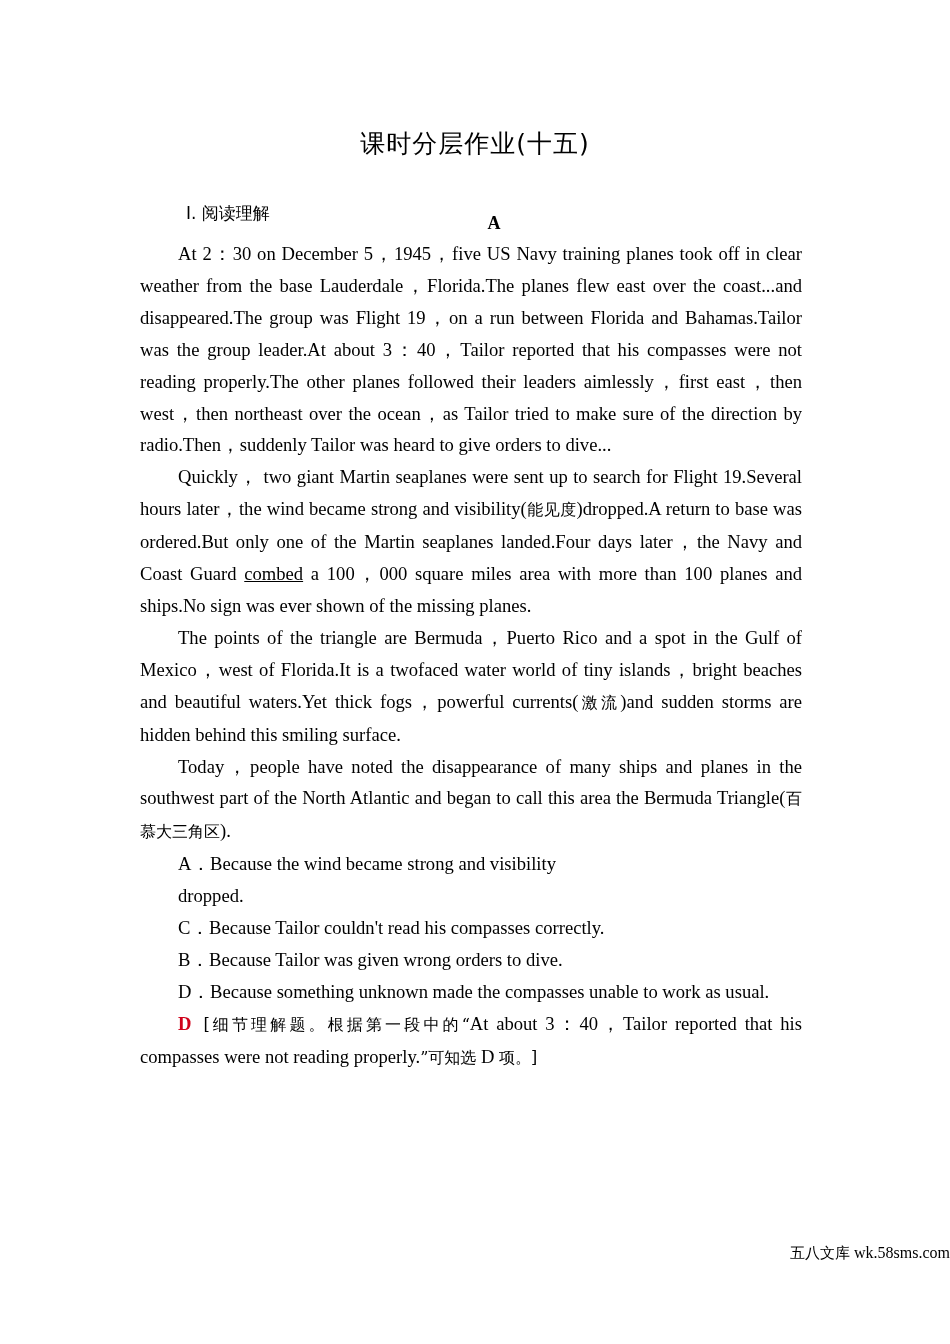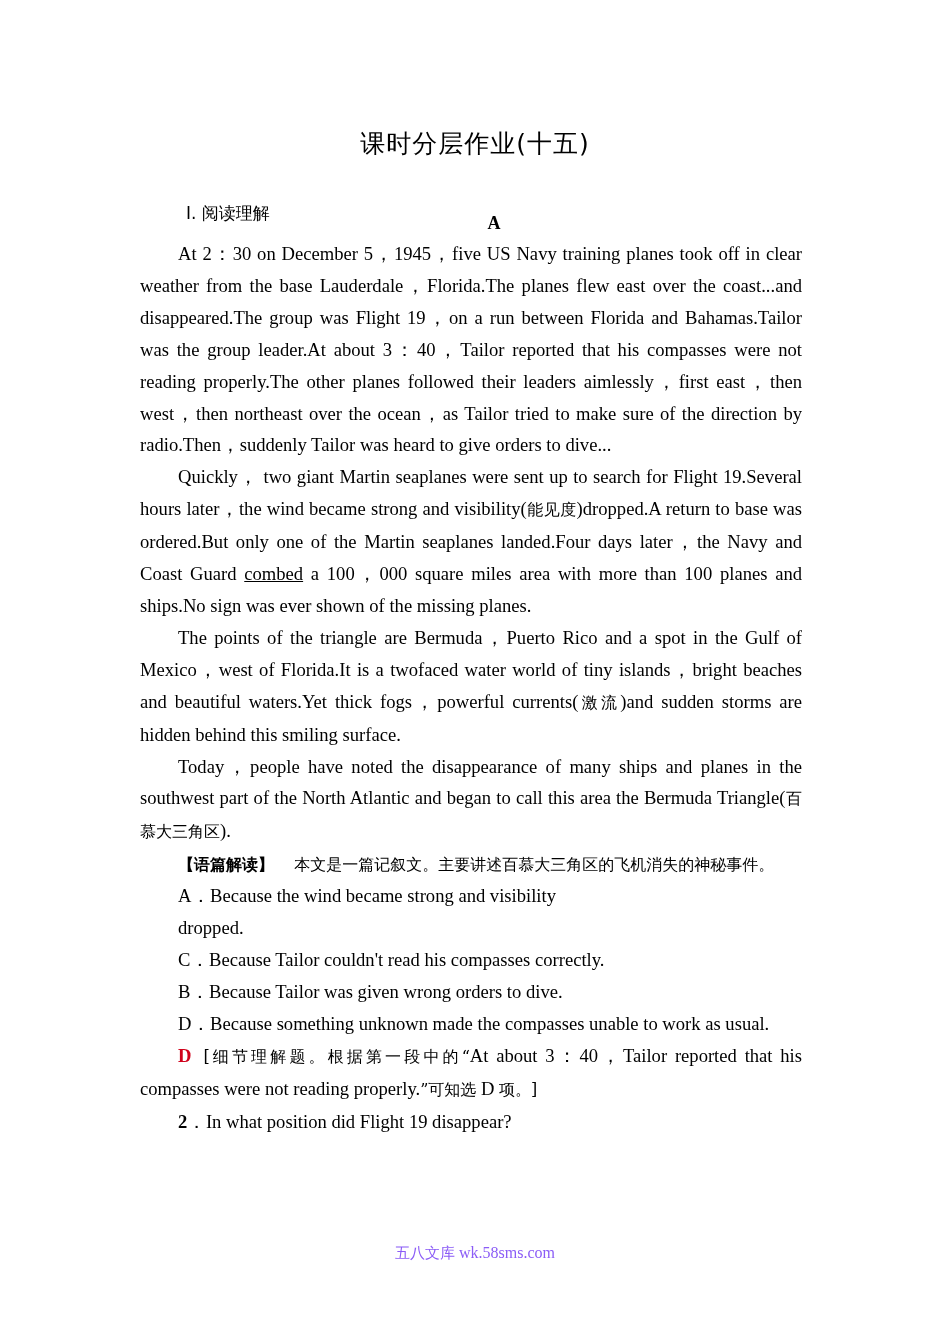--- a/index.html
+++ b/index.html
@@ -25,22 +25,22 @@
     .cn { font-family: "DejaVu Serif", serif; font-size: 16px; }
     .underline { text-decoration: underline; }
     .analysis { text-indent: 38px; margin: 0; font-family: "DejaVu Serif", serif; font-size: 16px; line-height: 29px; padding-top: 2px; padding-bottom: 1px; }
     .analysis .tag { font-family: "DejaVu Sans", sans-serif; font-weight: bold; }
     .q { margin: 0; padding-left: 38px; }
     .q .num { font-weight: bold; }
     .opt { margin: 0; padding-left: 38px; }
     .answer { margin: 0; text-indent: 38px; text-align: justify; }
     .answer .letter { color: #d0021b; font-weight: bold; margin-right: 12px; }
     .footer {
-      position: absolute; left: 0; top: 1244px; width: 950px; text-align: center;
-      font-family: "Liberation Serif", serif; font-size: 16px; color: #8b5cf6;
+      position: absolute; left: 0; top: 1244px; width: 950px; text-align: right;
+      font-family: "Liberation Serif", serif; font-size: 16px; color: #000000;
     }
     .footer .cn { font-size: 15px; }
   </style>
 </head>
 <body>
 
 <div class="page">
 
   <div class="title">课时分层作业(十五)</div>
 
@@ -51,34 +51,32 @@
   <div class="body">
 
     <p class="para">At 2：30 on December 5，1945，five US Navy training planes took off in clear weather from the base Lauderdale，Florida.The planes flew east over the coast...and disappeared.The group was Flight 19，on a run between Florida and Bahamas.Tailor was the group leader.At about 3：40，Tailor reported that his compasses were not reading properly.The other planes followed their leaders aimlessly，first east，then west，then northeast over the ocean，as Tailor tried to make sure of the direction by radio.Then，suddenly Tailor was heard to give orders to dive...</p>
 
     <p class="para"><span>Quickly， two giant Martin seaplanes were sent up to search for Flight 19.Several hours later，the wind became strong and visibility(</span><span class="cn">能见度</span><span>)dropped.A return to base was ordered.But only one of the Martin seaplanes landed.Four days later，the Navy and Coast Guard </span><span class="underline">combed</span><span> a 100，000 square miles area with more than 100 planes and ships.No sign was ever shown of the missing planes.</span></p>
 
     <p class="para"><span>The points of the triangle are Bermuda，Puerto Rico and a spot in the Gulf of Mexico，west of Florida.It is a twofaced water world of tiny islands，bright beaches and beautiful waters.Yet thick fogs，powerful currents(</span><span class="cn">激流</span><span>)and sudden storms are hidden behind this smiling surface.</span></p>
 
     <p class="para"><span>Today，people have noted the disappearance of many ships and planes in the southwest part of the North Atlantic and began to call this area the Bermuda Triangle(</span><span class="cn">百慕大三角区</span><span>).</span></p>
 
-    <p class="analysis"><span class="tag">【语篇解读】</span>&nbsp;&nbsp;&nbsp;&nbsp;<span>本文是一篇记叙文。主要讲述百慕大三角区的飞机消失的神秘事件。</span></p>
 
 
     <p class="opt"><span>A．</span><span>Because the wind became strong and visibility</span></p>
     <p class="opt">dropped.</p>
 
     <p class="opt"><span>C．</span><span>Because Tailor couldn't read his compasses correctly.</span></p>
 
     <p class="opt"><span>B．</span><span>Because Tailor was given wrong orders to dive.</span></p>
 
     <p class="opt"><span>D．</span><span>Because something unknown made the compasses unable to work as usual.</span></p>
 
     <p class="answer"><span class="letter">D</span><span class="cn">[细节理解题。根据第一段中的“</span><span>At about 3：40，Tailor reported that his compasses were not reading properly.</span><span class="cn">”可知选</span><span> D </span><span class="cn">项。]</span></p>
 
-    <p class="q"><span class="num">2</span>．<span>In what position did Flight 19 disappear?</span></p>
 
 
   </div>
 
   <div class="footer"><span class="cn">五八文库</span><span> wk.58sms.com</span></div>
 
 </div>
 
 </body></html>

